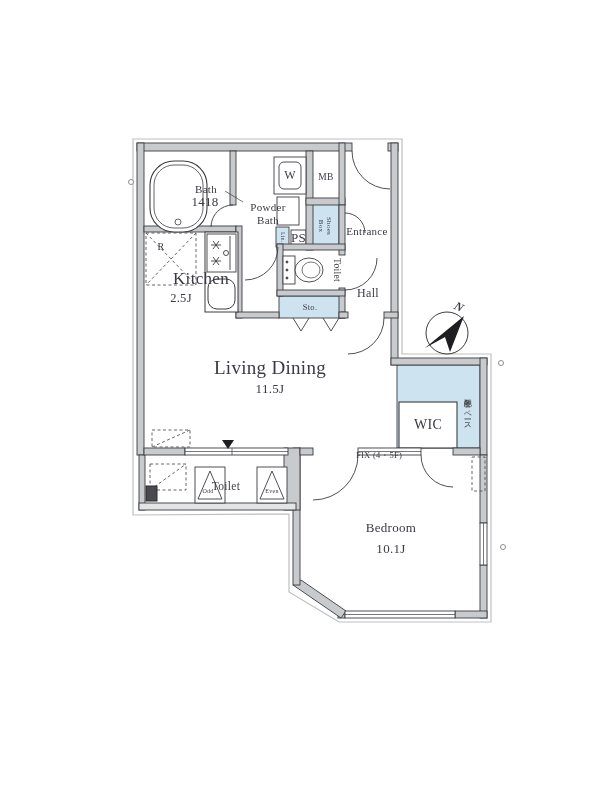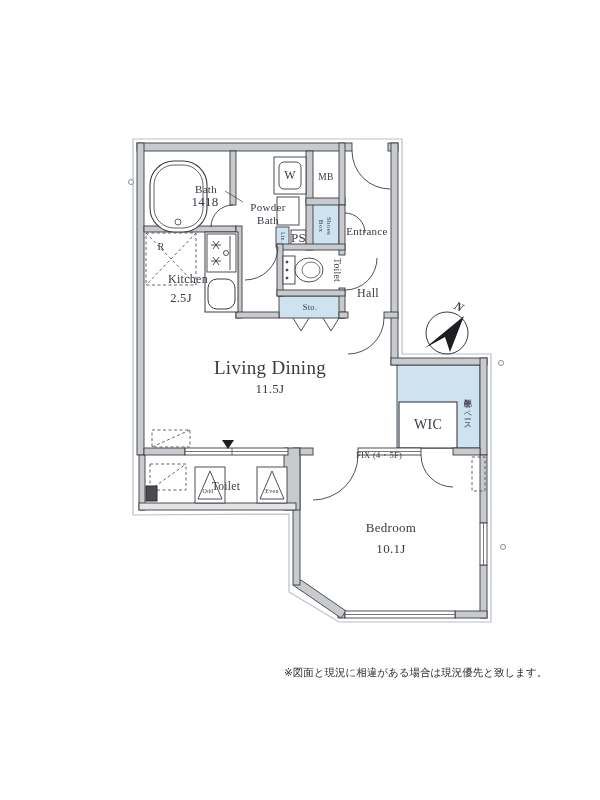--- a/index.html
+++ b/index.html
@@ -169,21 +169,21 @@
     <circle cx="131" cy="182" r="2.5"></circle>
     <circle cx="501" cy="363" r="2.5"></circle>
     <circle cx="503" cy="547" r="2.5"></circle>
   </g>
 </svg>
 
 <div class="lbl" style="left:206px;top:189px;font-size:11px">Bath</div>
 <div class="lbl" style="left:205px;top:202px;font-size:13px">1418</div>
 <div class="lbl" style="left:268px;top:214px;font-size:11px">Powder
 Bath</div>
-<div class="lbl" style="left:188px;top:279px;font-size:12px">Kitchen</div>
+<div class="lbl" style="left:201px;top:279px;font-size:17px">Kitchen</div>
 <div class="lbl" style="left:181px;top:298px;font-size:12.5px">2.5J</div>
 <div class="lbl" style="left:270px;top:368px;font-size:19px">Living Dining</div>
 <div class="lbl" style="left:270px;top:389px;font-size:13px">11.5J</div>
 <div class="lbl" style="left:391px;top:528px;font-size:13px">Bedroom</div>
 <div class="lbl" style="left:391px;top:549px;font-size:13px">10.1J</div>
 <div class="lbl" style="left:367px;top:231px;font-size:11px">Entrance</div>
 <div class="lbl" style="left:368px;top:293px;font-size:12px">Hall</div>
 <div class="lbl rot90" style="left:336px;top:270px;font-size:9.5px">Toilet</div>
 <div class="lbl" style="left:428px;top:425px;font-size:14px">WIC</div>
 <div class="lbl" style="left:226px;top:487px;font-size:11.5px">Toilet</div>
@@ -193,15 +193,14 @@
 Box</div>
 <div class="lbl rot90" style="left:282.5px;top:237px;font-size:5.5px">Lin.</div>
 <div class="lbl" style="left:298.5px;top:238px;font-size:13px">PS</div>
 <div class="lbl" style="left:310px;top:307px;font-size:8.5px">Sto.</div>
 <div class="lbl" style="left:161px;top:247px;font-size:10px">R</div>
 <div class="lbl" style="left:379px;top:455px;font-size:8.5px;white-space:nowrap">FIX (4・5F)</div>
 <div class="lbl vjp" style="left:467px;top:409px;font-size:8px">配管スペース</div>
 <div class="lbl" style="left:208px;top:492px;font-size:6px">Odd</div>
 <div class="lbl" style="left:272px;top:492px;font-size:6px">Even</div>
 <div class="lbl north" style="left:459px;top:307px;font-size:12px">N</div>
-<div class="lbl note" style="left:284px;top:666px;font-size:10.5px">※図面と現況に相違がある場合は現況優先と致します。</div>
 
 </div>
 
 </body></html>

